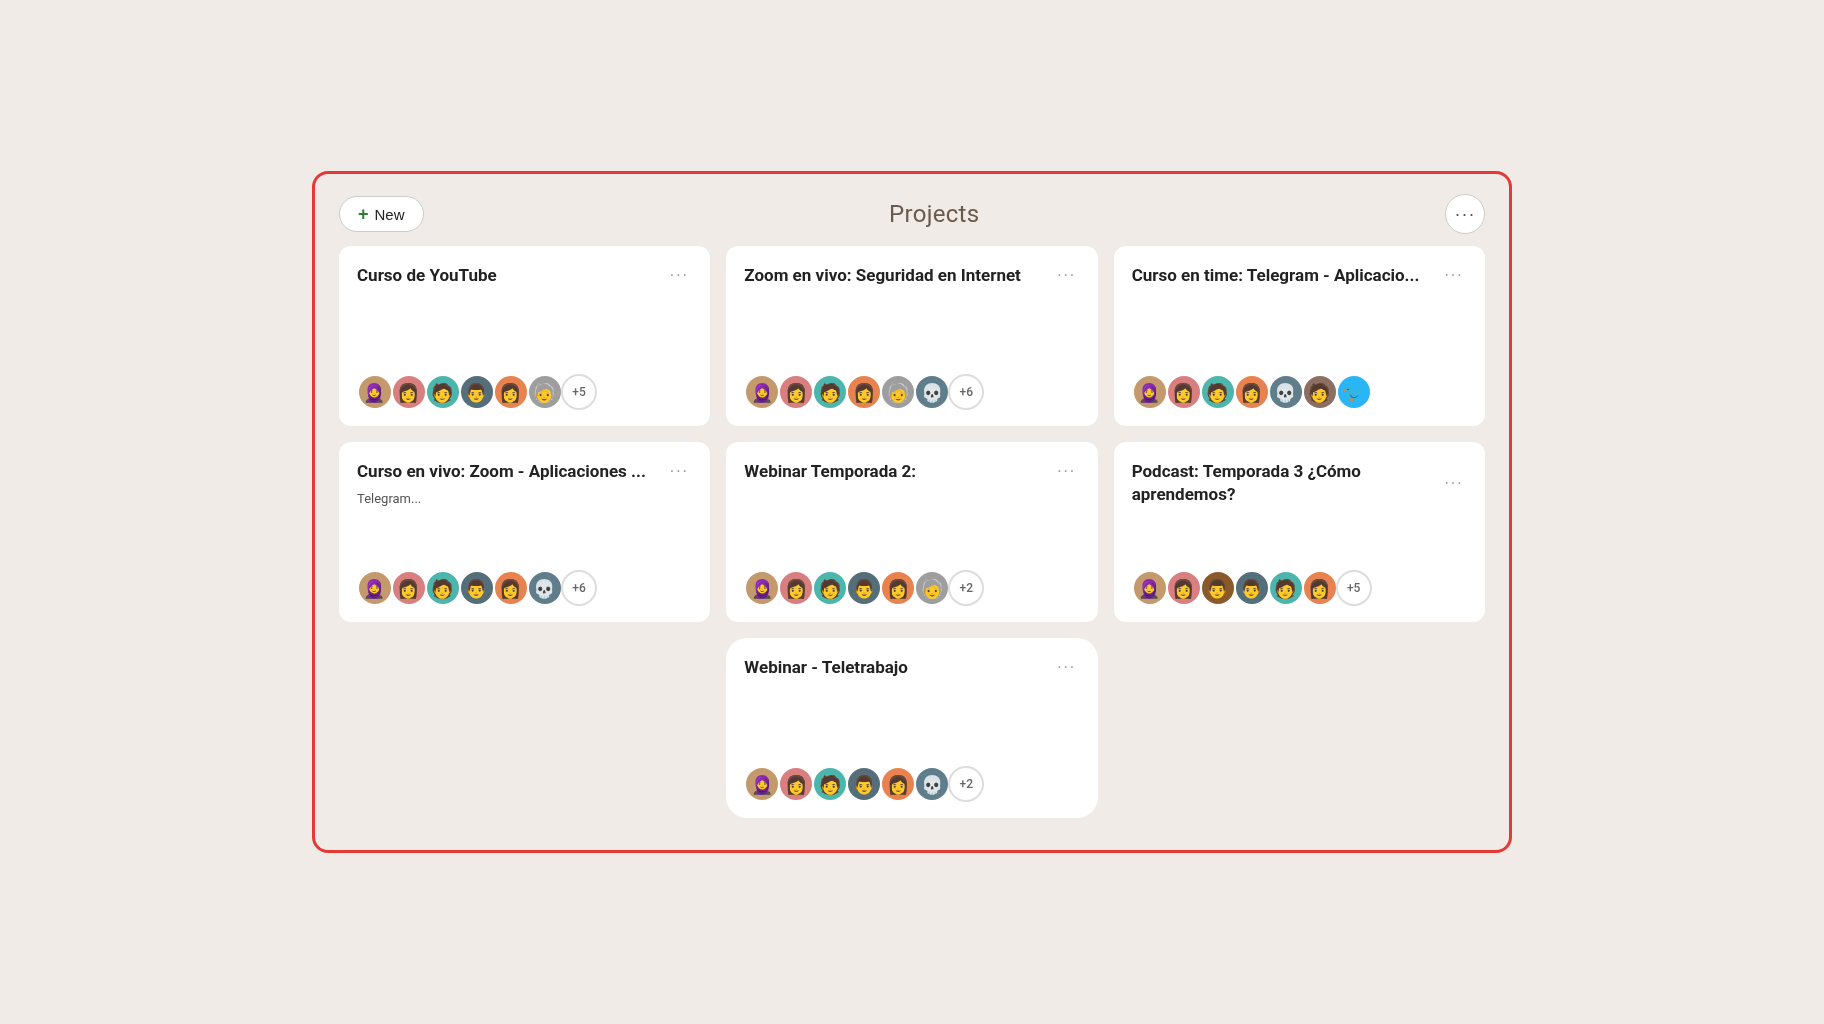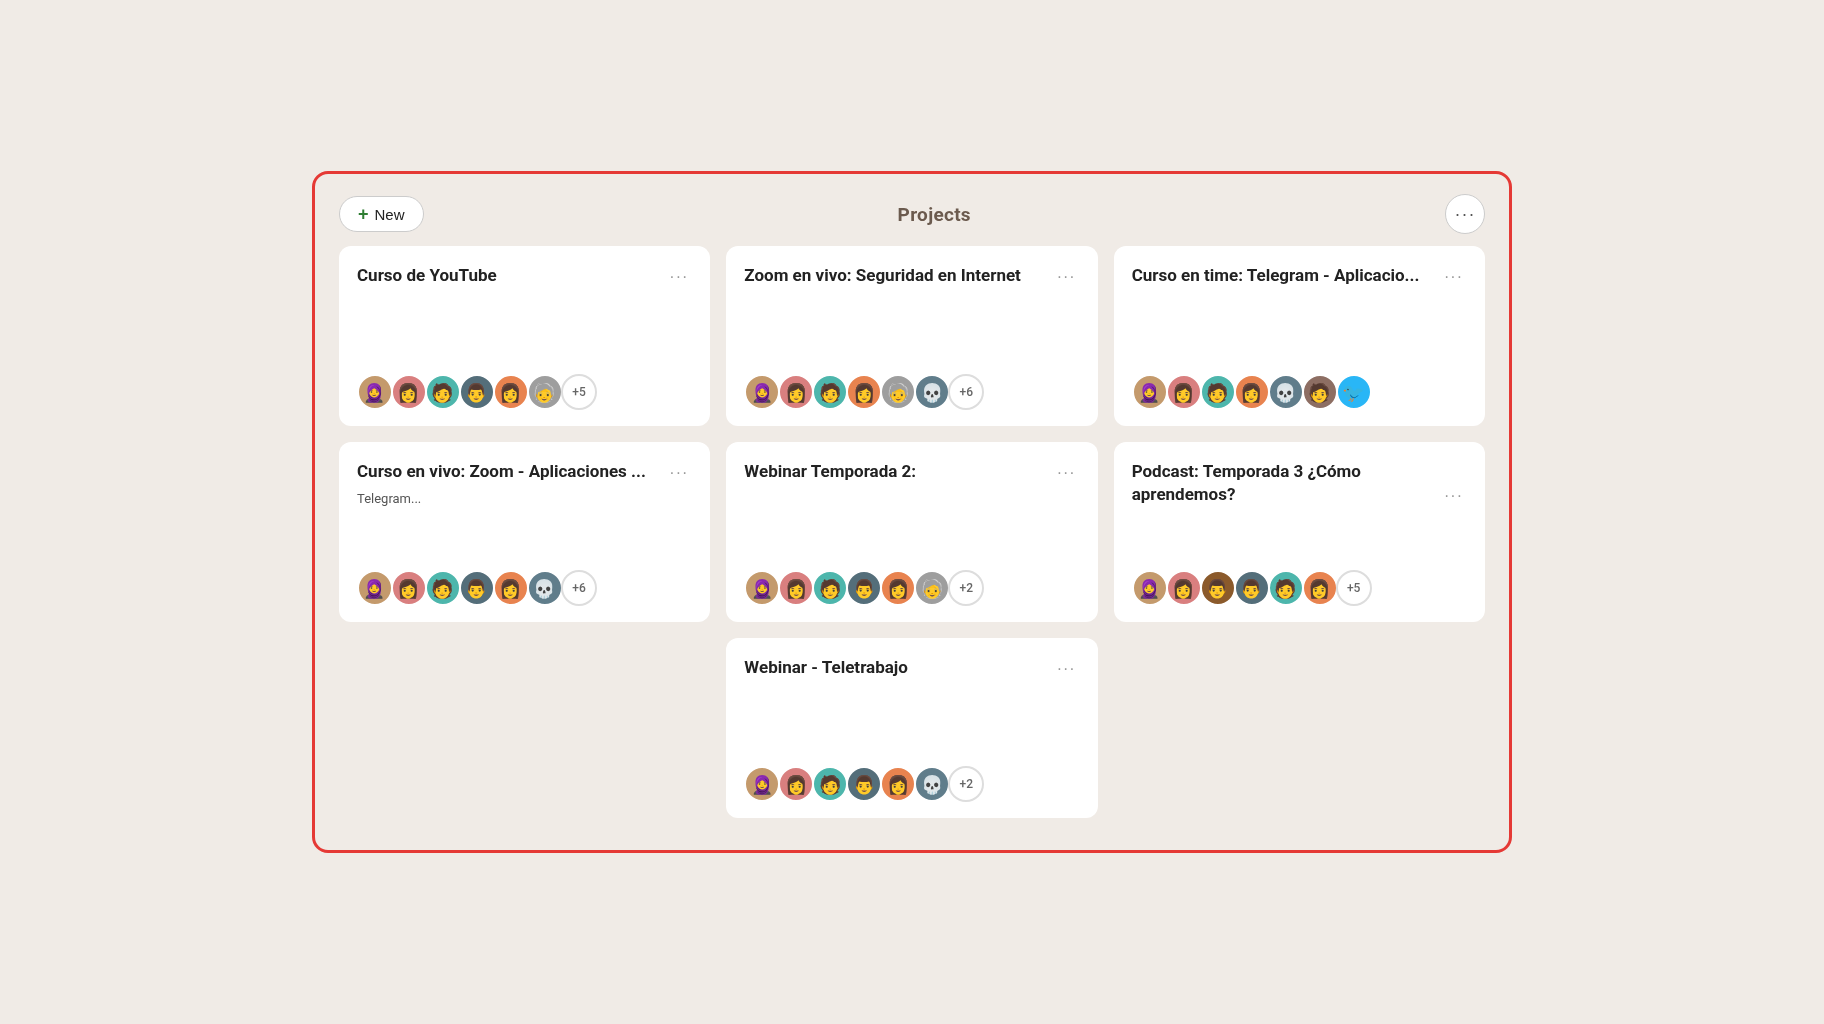--- a/index.html
+++ b/index.html
@@ -46,22 +46,22 @@
     }
 
     .new-button .plus-icon {
       color: #2e7d32;
       font-size: 18px;
       font-weight: bold;
       line-height: 1;
     }
 
     .page-title {
-      font-size: 19px;
-      font-weight: 700;
+      font-size: 24px;
+      font-weight: 400;
       color: #6b5a4e;
       letter-spacing: 0.3px;
     }
 
     .more-button {
       background: white;
       border: 1.5px solid #ccc;
       border-radius: 50%;
       width: 40px;
       height: 40px;
@@ -103,21 +103,21 @@
       position: relative;
       min-height: 180px;
       display: flex;
       flex-direction: column;
       justify-content: space-between;
     }
 
     .card-header {
       display: flex;
       justify-content: space-between;
-      align-items: flex-end;
+      align-items: center;
     }
 
     .card-title {
       font-size: 17px;
       font-weight: 700;
       color: #222;
       line-height: 1.35;
       flex: 1;
       padding-right: 8px;
     }
@@ -307,21 +307,21 @@
       <div class="card-footer">
           <div class="avatar" style="background:#c49a6c; font-size:18px;">🧕</div>
           <div class="avatar" style="background:#d97f7f; font-size:18px;">👩</div>
           <div class="avatar" style="background:#8b5a2b; font-size:18px;">👨</div>
           <div class="avatar" style="background:#546e7a; font-size:18px;">👨</div>
           <div class="avatar" style="background:#4db6ac; font-size:18px;">🧑</div>
           <div class="avatar" style="background:#e8834f; font-size:18px;">👩</div>
           <div class="avatar-count">+5</div>
         </div>
     </div>
-      <div class="project-card" style="grid-column: 2;">
+      <div class="project-card" style="grid-column: 2; border-radius: 21px;">
       <div class="card-content-area">
         <div class="card-header">
           <h2 class="card-title">Webinar - Teletrabajo</h2>
           <button class="card-menu-btn">···</button>
         </div>
 
       </div>
       <div class="card-footer">
           <div class="avatar" style="background:#c49a6c; font-size:18px;">🧕</div>
           <div class="avatar" style="background:#d97f7f; font-size:18px;">👩</div>

